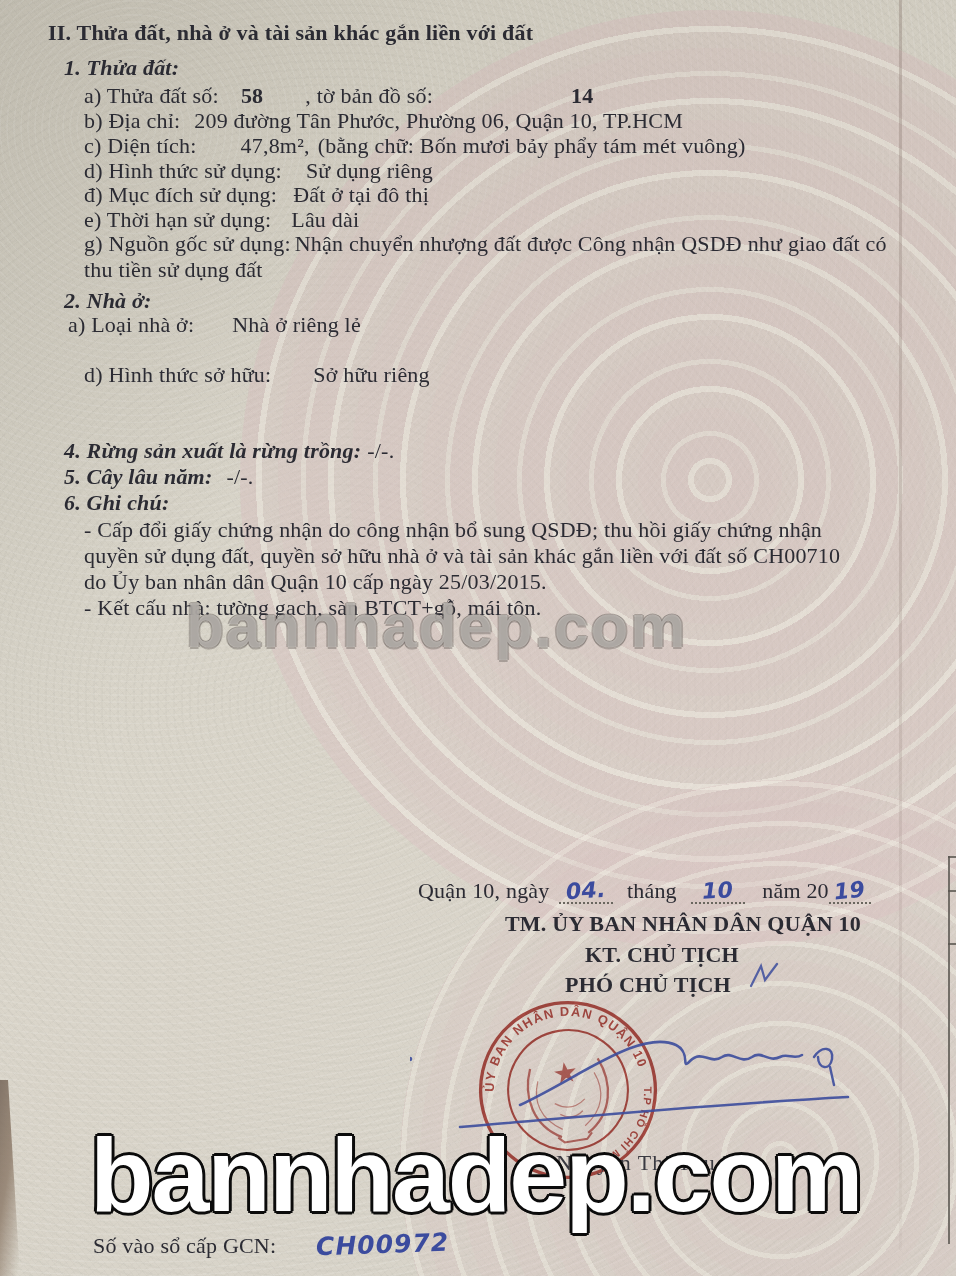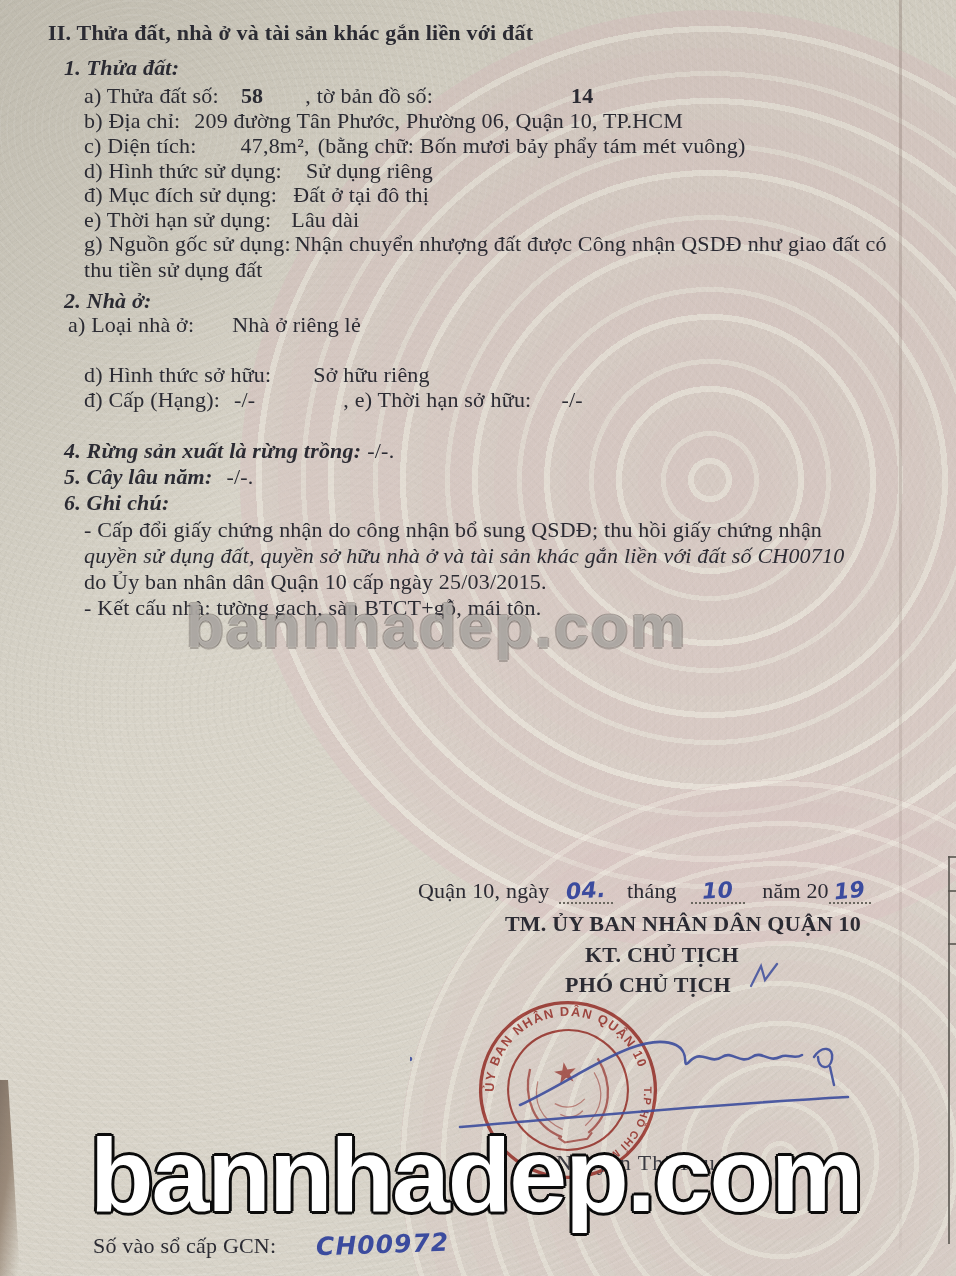--- a/index.html
+++ b/index.html
@@ -111,34 +111,31 @@
 
   <div class="line" style="left:68px;top:312px;">
     <span>a) Loại nhà ở:</span><span style="margin-left:38px;">Nhà ở riêng lẻ</span>
   </div>
 
 
   <div class="line" style="left:84px;top:362px;">
     <span>d) Hình thức sở hữu:</span><span style="margin-left:42px;">Sở hữu riêng</span>
   </div>
 
-  <div class="line" style="left:84px;top:387px;">
-    <span>đ) Cấp (Hạng):</span><span style="margin-left:14px;">-/-</span><span style="margin-left:88px;">, e) Thời hạn sở hữu:</span><span style="margin-left:30px;">-/-</span>
-  </div>
 
   <div class="line" style="left:64px;top:438px;">
     <span class="bi">4. Rừng sản xuất là rừng trồng:</span><span style="margin-left:6px;">-/-.</span>
   </div>
   <div class="line" style="left:64px;top:464px;">
     <span class="bi">5. Cây lâu năm:</span><span style="margin-left:14px;">-/-.</span>
   </div>
 
   <div class="line bi" style="left:64px;top:490px;"><span>6. Ghi chú:</span></div>
   <div class="line" style="left:84px;top:517px;"><span>- Cấp đổi giấy chứng nhận do công nhận bổ sung QSDĐ; thu hồi giấy chứng nhận</span></div>
-  <div class="line" style="left:84px;top:543px;font-style:italic;"><span>quyền sử dụng đất, quyền sở hữu nhà ở và tài sản khác gắn liền với đất số CH00710</span></div>
+  <div class="line" style="left:84px;top:543px;"><span>quyền sử dụng đất, quyền sở hữu nhà ở và tài sản khác gắn liền với đất số CH00710</span></div>
   <div class="line" style="left:84px;top:569px;"><span>do Ủy ban nhân dân Quận 10 cấp ngày 25/03/2015.</span></div>
   <div class="line" style="left:84px;top:595px;"><span>- Kết cấu nhà: tường gạch, sàn BTCT+gỗ, mái tôn.</span></div>
 
   <div class="wm-mid"><span>bannhadep.com</span></div>
 
   <div class="line" style="left:418px;top:878px;">
     <span>Quận 10, ngày</span>
     <span class="blank" style="min-width:48px;margin-left:4px;"><span class="ink" style="transform:rotate(-4deg);">04.</span></span>
     <span style="margin-left:8px;">tháng</span>
     <span class="blank" style="min-width:48px;margin-left:8px;"><span class="ink" style="transform:rotate(-3deg);">10</span></span>

